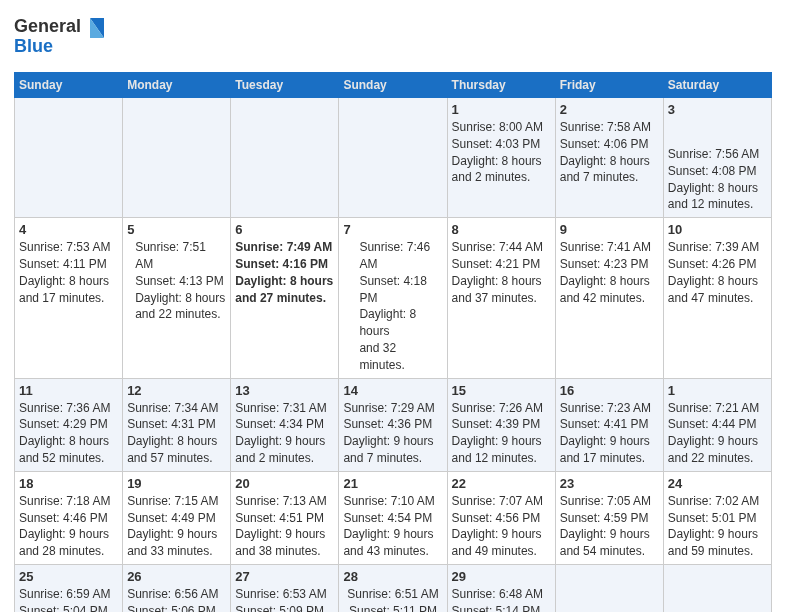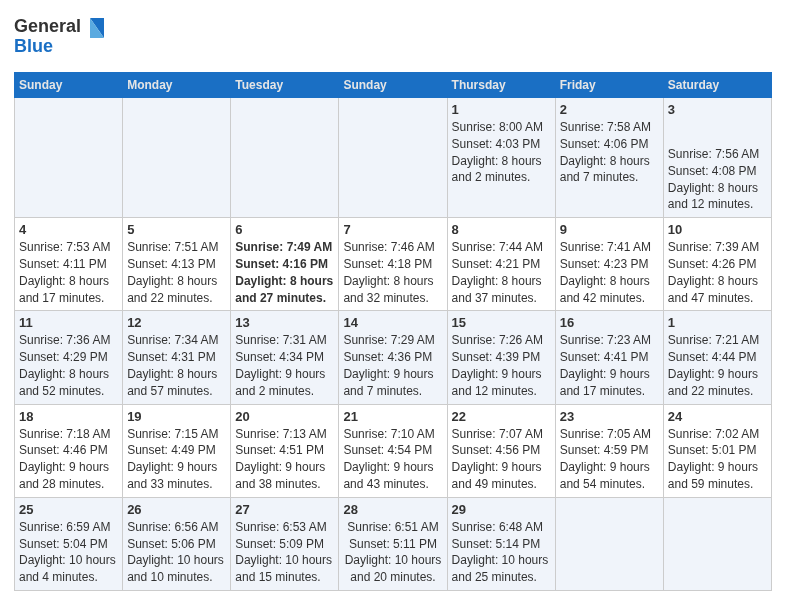--- a/index.html
+++ b/index.html
@@ -147,35 +147,35 @@
         <tr>
           <td>
             <span class="day-number">4</span>
             <div class="day-info" style="white-space: pre-line;">Sunrise: 7:53 AM
 Sunset: 4:11 PM
 Daylight: 8 hours
 and 17 minutes.</div>
           </td>
           <td>
             <span class="day-number">5</span>
-            <div class="day-info" style="white-space: pre-line;">Sunrise: 7:51 AM
+            <div class="day-info" style="white-space: pre-line; margin-left: 8px;">Sunrise: 7:51 AM
 Sunset: 4:13 PM
 Daylight: 8 hours
 and 22 minutes.</div>
           </td>
           <td>
             <span class="day-number">6</span>
             <div class="day-info" style="white-space: pre-line; font-weight: bold;">Sunrise: 7:49 AM
 Sunset: 4:16 PM
 Daylight: 8 hours
 and 27 minutes.</div>
           </td>
           <td>
             <span class="day-number">7</span>
-            <div class="day-info" style="white-space: pre-line;">Sunrise: 7:46 AM
+            <div class="day-info" style="white-space: pre-line; margin-left: 16px;">Sunrise: 7:46 AM
 Sunset: 4:18 PM
 Daylight: 8 hours
 and 32 minutes.</div>
           </td>
           <td>
             <span class="day-number">8</span>
             <div class="day-info" style="white-space: pre-line;">Sunrise: 7:44 AM
 Sunset: 4:21 PM
 Daylight: 8 hours
 and 37 minutes.</div>

